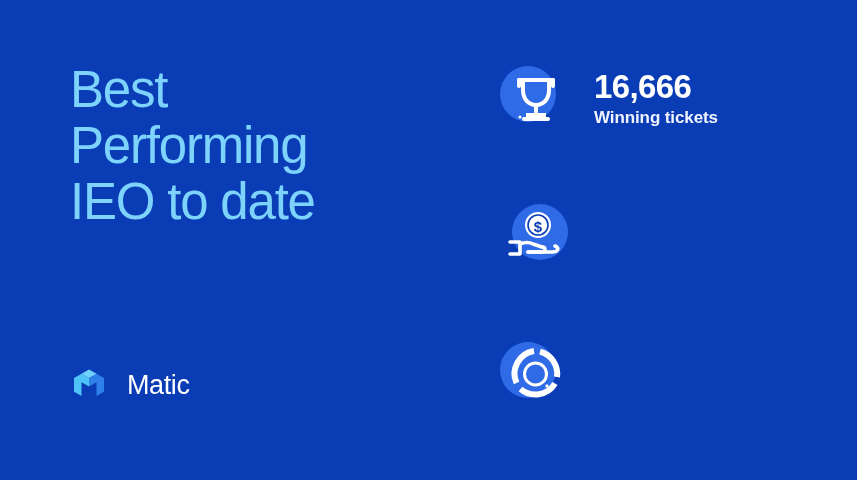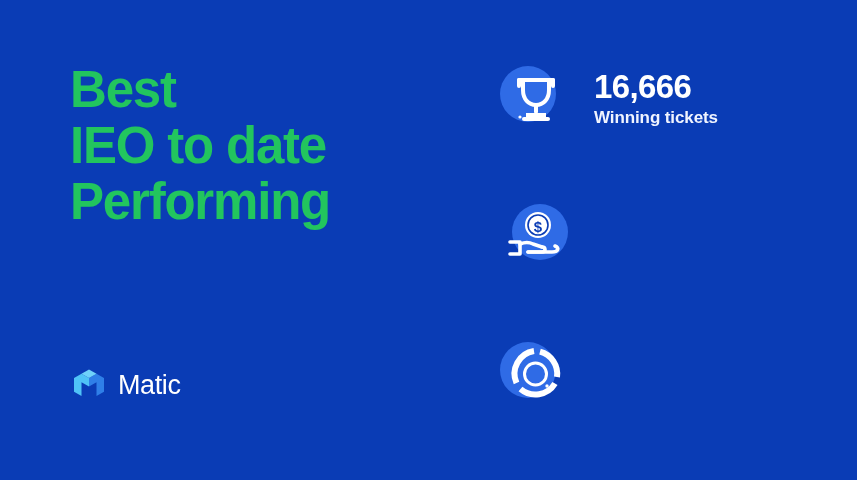--- a/index.html
+++ b/index.html
@@ -16,35 +16,35 @@
     height:480px;
     background:#0A3CB5;
   }
 
   
   .headline {
     position:absolute;
     left:70px;
     top:62px;
     width:400px;
-    color:#22c55e;
+    color:#7dd3fc;
     font-size:51px;
-    font-weight:bold;
+    font-weight:normal;
     line-height:56px;
     letter-spacing:-1.2px;
   }
   .headline .hl-line { display:block; white-space:nowrap; }
 
   .brand {
     position:absolute;
     left:72px;
     top:368px;
     display:flex;
     align-items:center;
-    gap:12px;
+    gap:21px;
   }
   .brand-mark { width:34px; height:34px; display:block; }
   .brand-name {
     color:#FFFFFF;
     font-size:27px;
     font-weight:500;
     letter-spacing:-0.4px;
     line-height:1;
   }
 
@@ -109,22 +109,22 @@
     white-space:nowrap;
   }
 </style>
 </head>
 <body>
 
 <div class="slide">
 
   <div class="headline">
     <span class="hl-line">Best</span>
+    <span class="hl-line">Performing</span>
     <span class="hl-line">IEO to date</span>
-    <span class="hl-line">Performing</span>
   </div>
 
   <div class="brand">
     <span class="brand-mark-wrap">
       <svg class="brand-mark" viewBox="0 0 34 34" aria-hidden="true">
 
         <path d="M2 10 L9.5 5.8 L17 10 L17 18.6 L9.5 14.3 L9.5 28 L2 23.7 Z" fill="#4FC3F7"></path>
         <path d="M17 10 L24.5 5.8 L32 10 L32 23.7 L24.5 28 L24.5 14.3 L17 18.6 Z" fill="#2F7FE8"></path>
         <path d="M9.5 5.8 L17 10 L24.5 5.8 L17 1.6 Z" fill="#6FD2FA"></path>
       </svg>

